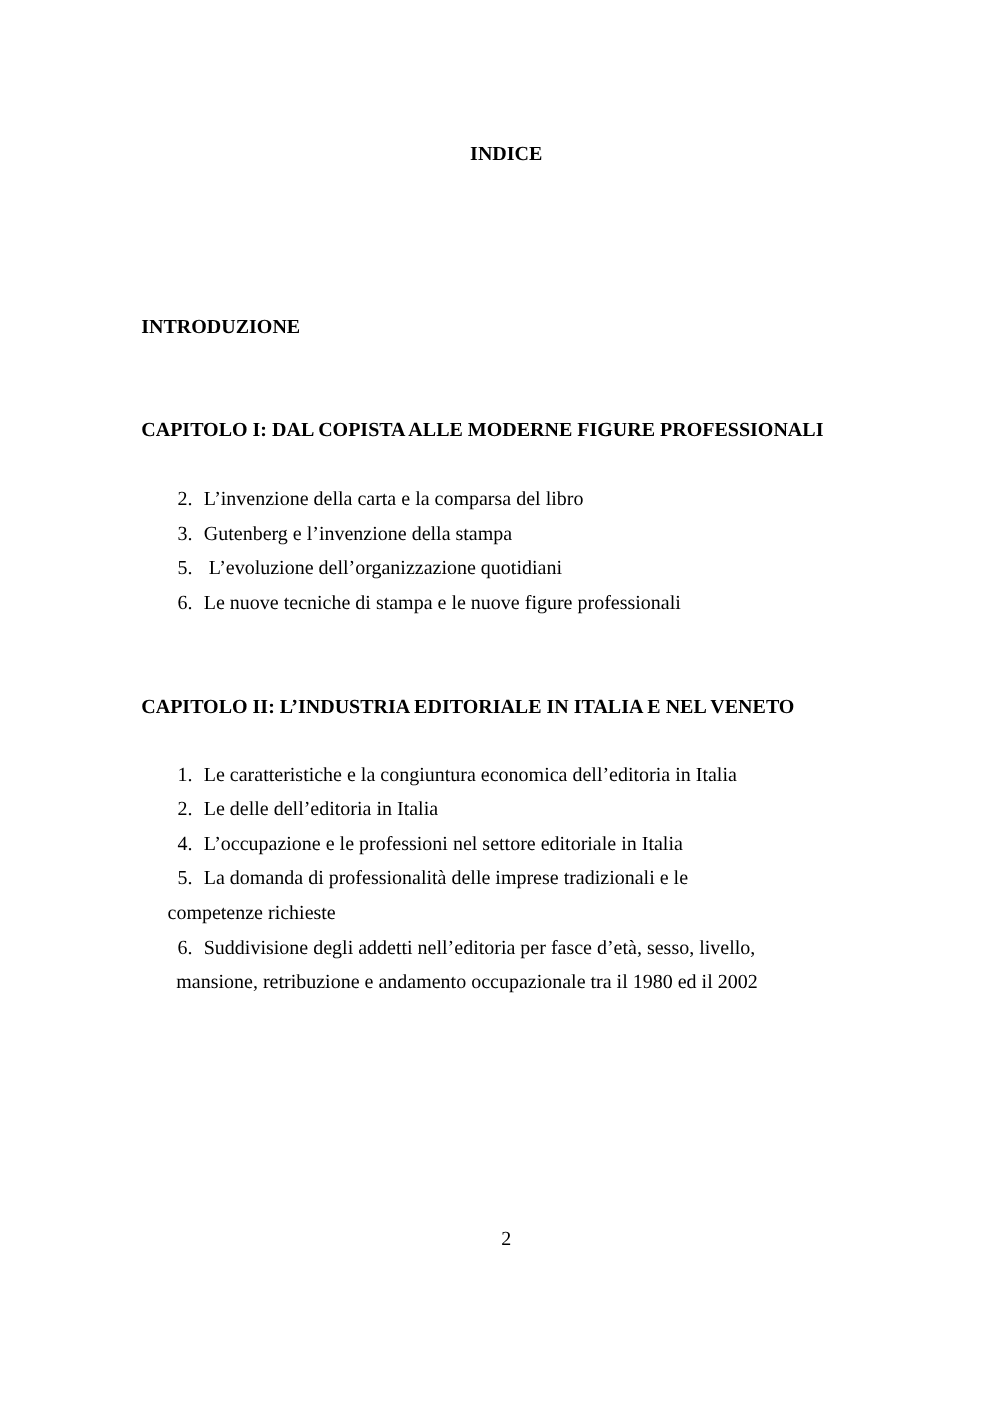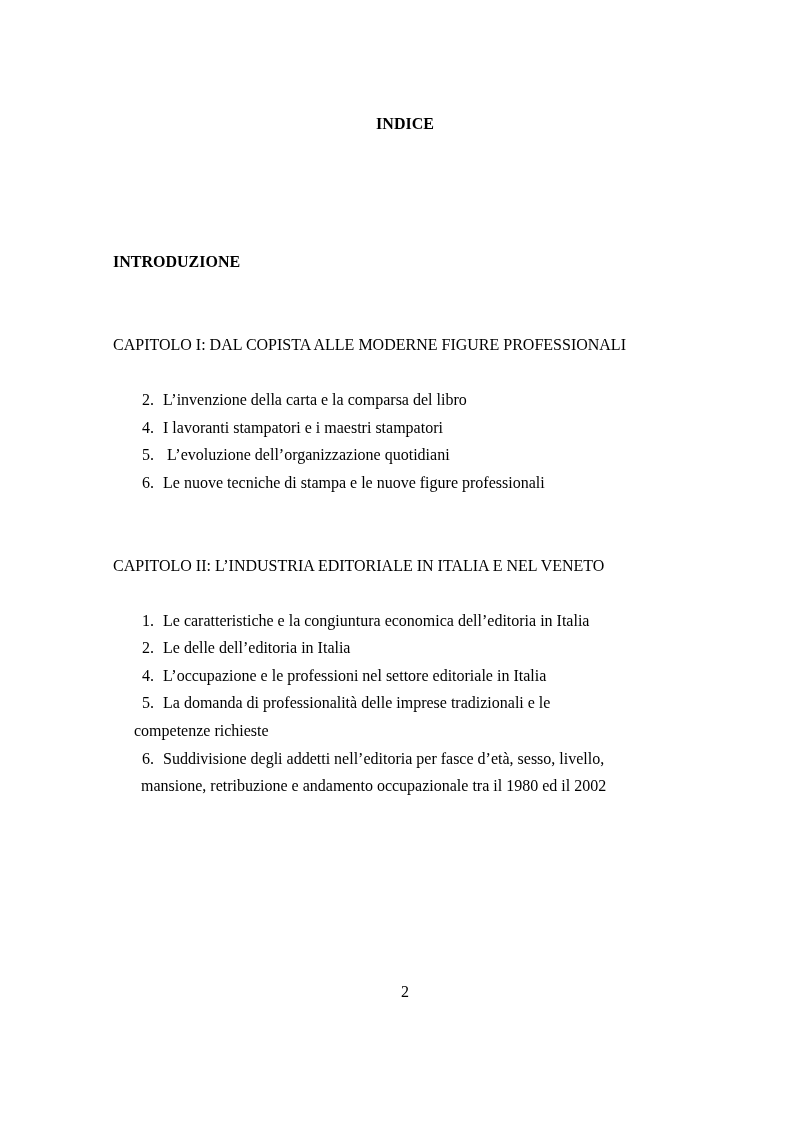--- a/index.html
+++ b/index.html
@@ -24,21 +24,21 @@
   .doc-title {
     text-align: center;
     font-weight: bold;
   }
   .intro-heading {
     font-weight: bold;
     margin-top: 110.4px; 
     white-space: pre;
   }
   .chapter-heading {
-    font-weight: normal;
+    font-weight: bold;
     margin-top: 55.2px; 
     white-space: pre;
   }
   .chapter-items {
     margin-top: 27.6px; 
   }
   .line {
     white-space: pre;
   }
   .item-line {
@@ -69,22 +69,22 @@
   <div class="doc-title">INDICE</div>
 
   <div class="intro-heading">INTRODUZIONE</div>
 
   <div id="chapters">
       <div class="chapter-heading">CAPITOLO I: DAL COPISTA ALLE MODERNE FIGURE PROFESSIONALI</div>
       <div class="chapter-items chapter-1">
         <div class="toc-item item-2">
           <div class="line item-line"><span class="num">2.</span><span class="item-text">L’invenzione della carta e la comparsa del libro</span></div>
         </div>
-        <div class="toc-item item-4">
-          <div class="line item-line"><span class="num">4.</span><span class="item-text">I lavoranti stampatori e i maestri stampatori</span></div>
+        <div class="toc-item item-3">
+          <div class="line item-line"><span class="num">3.</span><span class="item-text">Gutenberg e l’invenzione della stampa</span></div>
         </div>
         <div class="toc-item item-5">
           <div class="line item-line"><span class="num">5.</span><span class="item-text"> L’evoluzione dell’organizzazione quotidiani</span></div>
         </div>
         <div class="toc-item item-6">
           <div class="line item-line"><span class="num">6.</span><span class="item-text">Le nuove tecniche di stampa e le nuove figure professionali</span></div>
         </div>
       </div>
       <div class="chapter-heading">CAPITOLO II: L’INDUSTRIA EDITORIALE IN ITALIA E NEL VENETO</div>
       <div class="chapter-items chapter-2">

